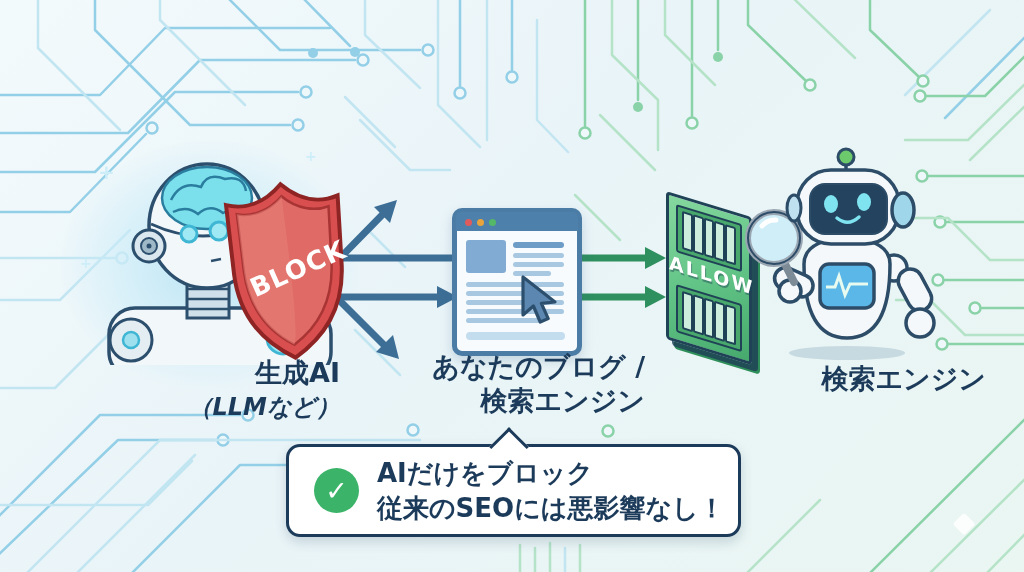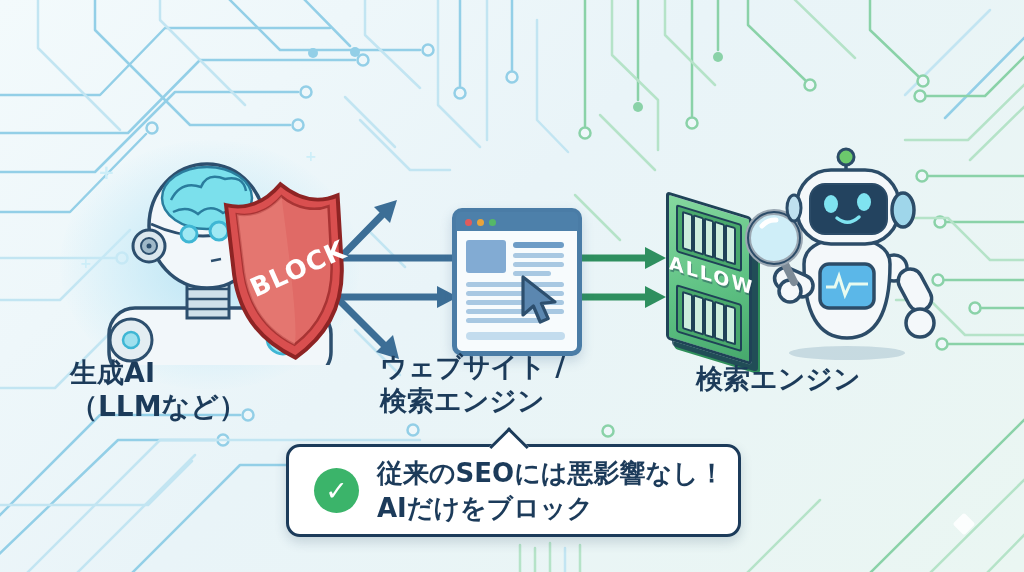--- a/index.html
+++ b/index.html
@@ -41,23 +41,23 @@
   .bars{position:absolute;left:7px;right:7px;display:flex;justify-content:space-between;background:#49a96c;border:2px solid #1f4257;border-radius:3px;padding:3px 4px;}
   .bars.top{top:7px;height:38px;}
   .bars.bottom{bottom:7px;height:38px;}
   .bar{width:8px;background:#cdeedd;border:2px solid #1f4257;border-radius:2px;}
   .gate-label{
     position:absolute;left:0;right:0;top:56px;text-align:center;
     color:#fff;font-weight:bold;font-size:19px;letter-spacing:2px;
     text-shadow:1px 2px 0 rgba(31,66,87,.45);
   }
   
-  .label{color:#1c3b5a;font-weight:bold;text-align:left;line-height:34px;}
+  .label{color:#1c3b5a;font-weight:bold;text-align:right;line-height:34px;}
   .label .l1{font-size:27px;}
-  .label .l2{font-size:28px;}
+  .label .l2{font-size:24px;font-style:italic;}
   
   .callout{
     left:286px;top:444px;width:449px;height:87px;background:#fff;
     border:3.5px solid #1c3b5a;border-radius:14px;box-shadow:0 5px 12px rgba(30,60,90,.18);
   }
   .callout::before{
     content:"";position:absolute;left:206px;top:-14px;width:25px;height:25px;background:#fff;
     border-left:3.5px solid #1c3b5a;border-top:3.5px solid #1c3b5a;transform:rotate(45deg);
   }
   .check{
@@ -299,30 +299,30 @@
     <ellipse cx="89" cy="58" rx="7" ry="9" fill="#7fe3f0"></ellipse>
     <ellipse cx="122" cy="56" rx="7" ry="9" fill="#7fe3f0"></ellipse>
     <path d="M95,72 Q106,81 117,71" fill="none" stroke="#7fe3f0" stroke-width="3.5" stroke-linecap="round"></path>
   </svg>
 
   <div class="abs label" style="left:70px;top:356px;width:270px;">
     <div class="l1">生成AI</div>
     <div class="l2">（LLMなど）</div>
   </div>
   <div class="abs label" style="left:380px;top:350px;width:265px;">
-    <div class="l1">ウェブサイト /</div>
+    <div class="l1">あなたのブログ /</div>
     <div class="l1">検索エンジン</div>
   </div>
   <div class="abs label" style="left:696px;top:362px;width:290px;">
     <div class="l1">検索エンジン</div>
   </div>
 
   <div class="abs callout">
     <div class="check">✓</div>
     <div class="callout-text">
+      <div>AIだけをブロック</div>
       <div>従来のSEOには悪影響なし！</div>
-      <div>AIだけをブロック</div>
     </div>
   </div>
 
   <div class="abs diamond" style="left:956px;top:516px;"></div>
 
 </div>
 
 </body></html>

